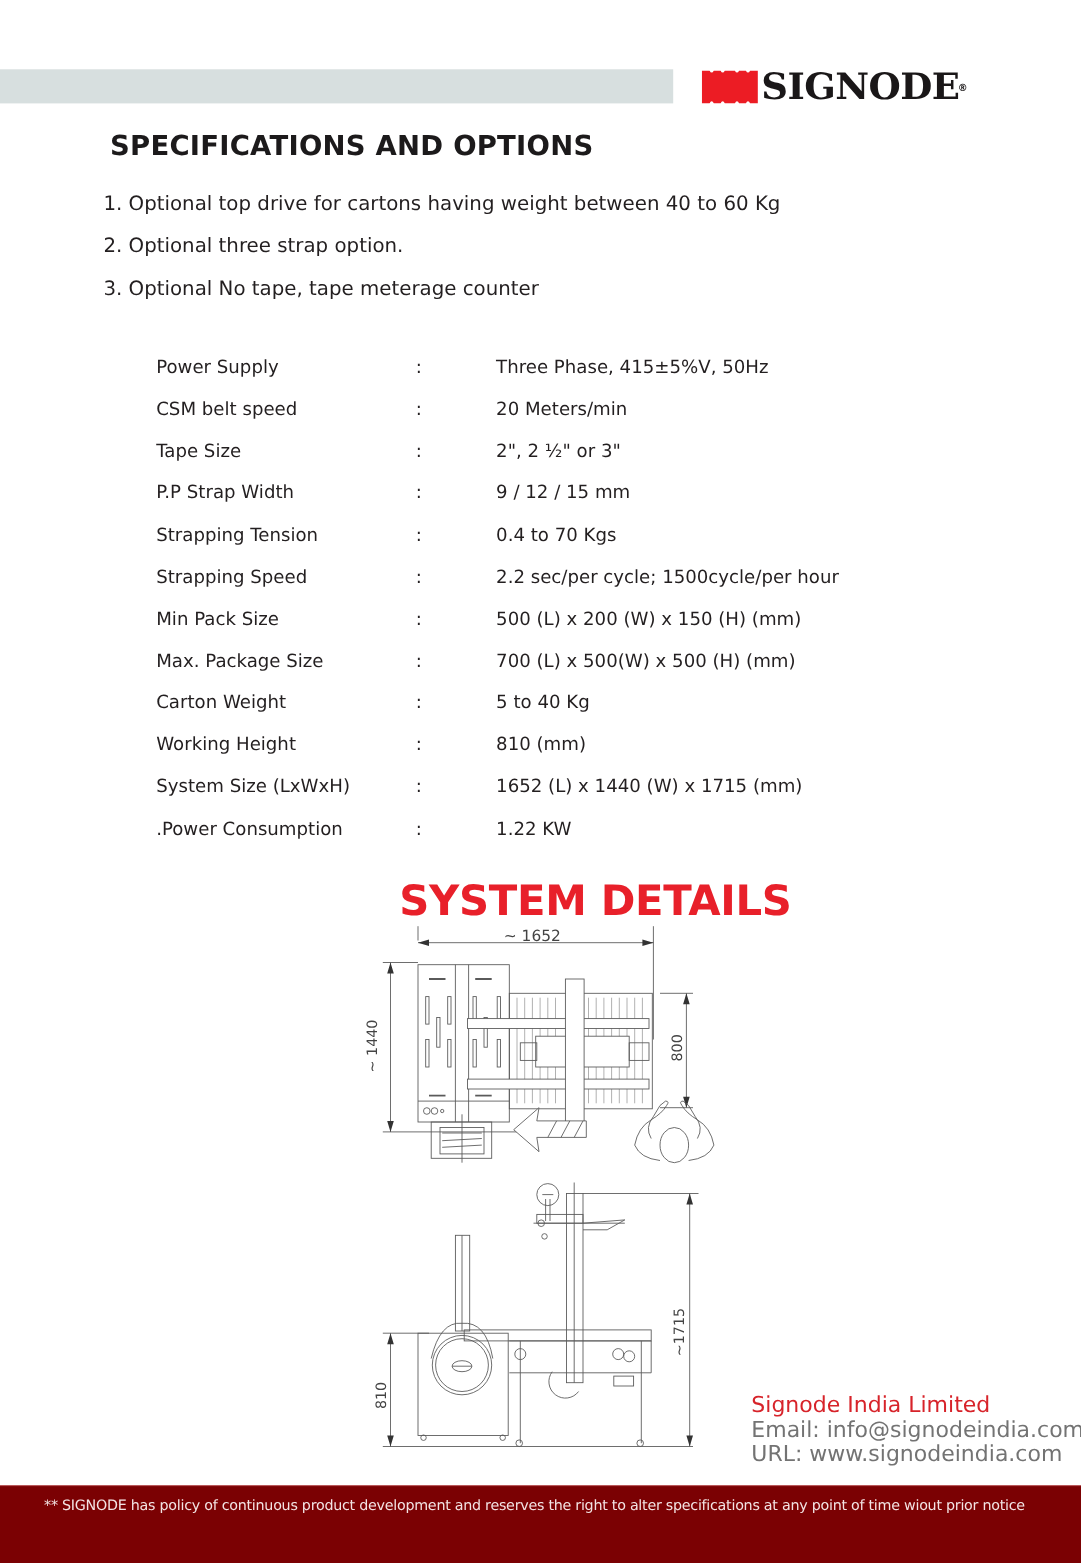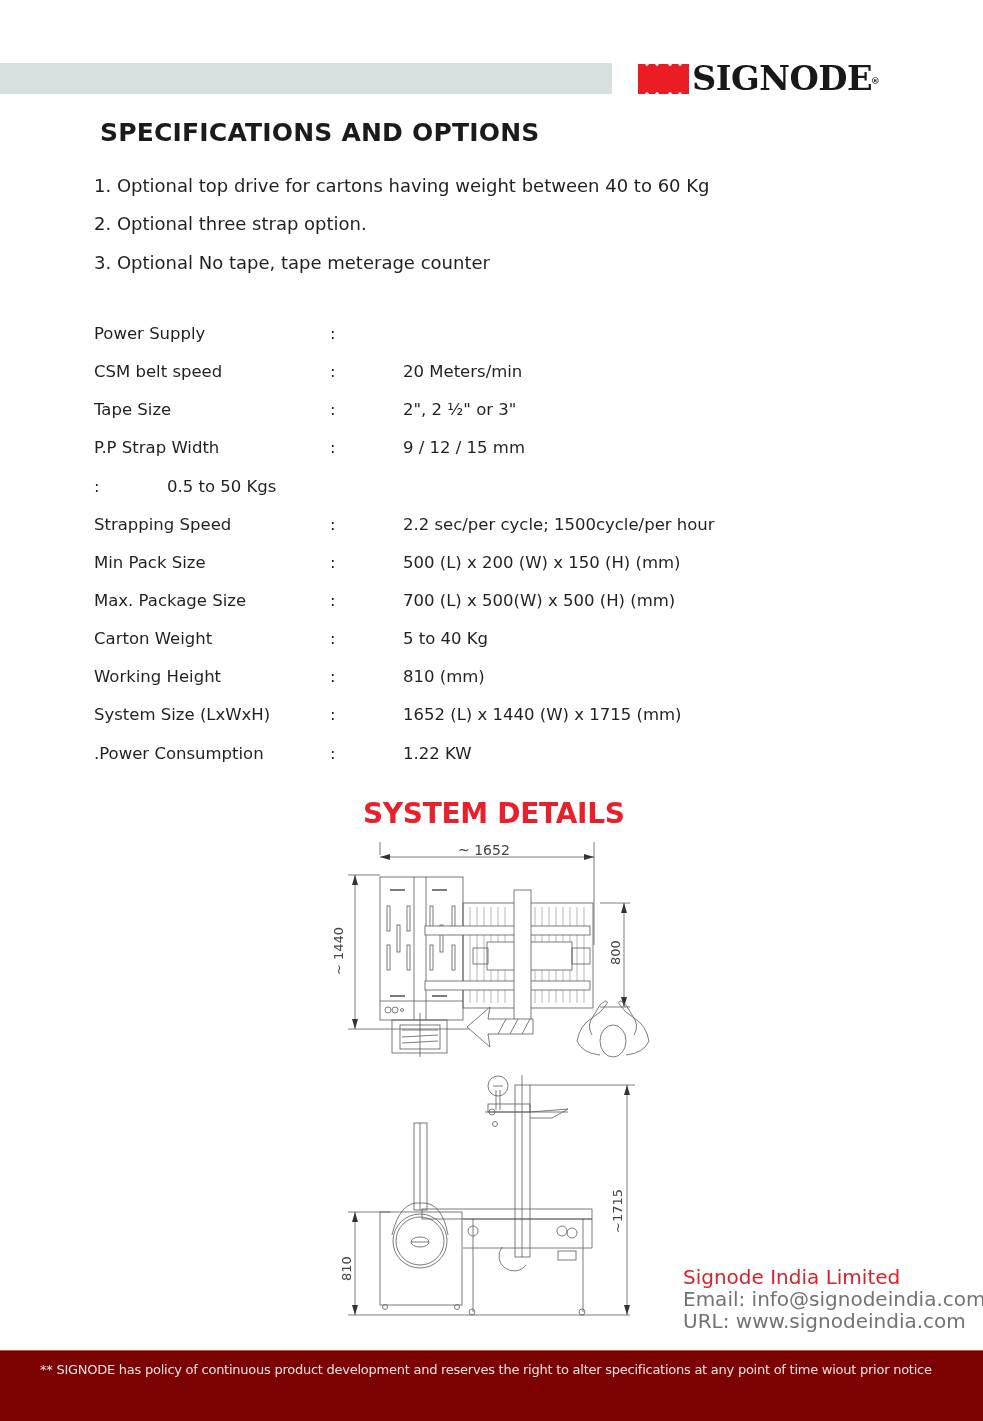--- a/index.html
+++ b/index.html
@@ -13,25 +13,25 @@
   .logo-text { font-family: "DejaVu Serif", "Liberation Serif", serif; font-weight: bold; font-size: 33px; letter-spacing: -0.5px; color: #1a1718; margin-left: 3px; line-height: 36px; transform: scaleX(1.02); transform-origin: left; }
   .logo-reg { font-size: 9px; font-weight: bold; color: #1a1718; margin-left: 2px; margin-top: 4px; }
 
   .section-title { position: absolute; left: 100px; top: 118px; font-family: "DejaVu Sans", sans-serif; font-weight: bold; font-size: 25px; letter-spacing: 0.2px; color: #1c1a1b; }
 
   .options { position: absolute; left: 94px; top: 174px; }
   .option { font-size: 18px; height: 38.3px; line-height: 24px; white-space: nowrap; }
 
   .specs { position: absolute; left: 94px; top: 322px; }
   .spec-row { display: flex; height: 38.15px; line-height: 24px; font-size: 16.5px; white-space: nowrap; }
-  .spec-label { width: 236px; }
+  .spec-label { width: 236px; margin-left: 48px; }
   .spec-sep { width: 73px; }
   .spec-value { }
 
-  .sys-title { position: absolute; left: 363px; top: 797px; font-weight: bold; font-size: 28px; color: #e8202a; letter-spacing: -0.3px; }
+  .sys-title { position: absolute; left: 363px; top: 797px; font-weight: bold; font-size: 38px; color: #e8202a; letter-spacing: -0.3px; }
 
   .drawing { position: absolute; left: 330px; top: 835px; width: 330px; height: 485px; }
 
   .company { position: absolute; left: 683px; top: 1266px; font-size: 20px; line-height: 22px; white-space: nowrap; }
   .company-name { color: #d7232a; }
   .company-line { color: #737373; }
 
   .footer { position: absolute; left: 0; top: 1350px; width: 983px; height: 71px; background: #7b0103; border-top: 1px solid #b8585a; }
   .footer-note { position: absolute; left: 40px; top: 11px; width: 910px; font-size: 13px; color: #f3e3e3; white-space: nowrap; letter-spacing: -0.25px; }
 </style>
@@ -53,39 +53,41 @@
 <div class="options">
   <div class="option">1. Optional top drive for cartons having weight between 40 to 60 Kg</div>
   <div class="option">2. Optional three strap option.</div>
   <div class="option">3. Optional No tape, tape meterage counter</div>
 </div>
 
 <div class="specs">
   <div class="spec-row">
       <span class="spec-label">Power Supply</span>
       <span class="spec-sep">:</span>
+      <span class="spec-value">Three Phase, 415±5%V, 50Hz</span>
     </div>
   <div class="spec-row">
       <span class="spec-label">CSM belt speed</span>
       <span class="spec-sep">:</span>
       <span class="spec-value">20 Meters/min</span>
     </div>
   <div class="spec-row">
       <span class="spec-label">Tape Size</span>
       <span class="spec-sep">:</span>
       <span class="spec-value">2", 2 ½" or 3"</span>
     </div>
   <div class="spec-row">
       <span class="spec-label">P.P Strap Width</span>
       <span class="spec-sep">:</span>
       <span class="spec-value">9 / 12 / 15 mm</span>
     </div>
   <div class="spec-row">
-      <span class="spec-sep">:</span>
-      <span class="spec-value">0.5 to 50 Kgs</span>
+      <span class="spec-label">Strapping Tension</span>
+      <span class="spec-sep">:</span>
+      <span class="spec-value">0.4 to 70 Kgs</span>
     </div>
   <div class="spec-row">
       <span class="spec-label">Strapping Speed</span>
       <span class="spec-sep">:</span>
       <span class="spec-value">2.2 sec/per cycle; 1500cycle/per hour</span>
     </div>
   <div class="spec-row">
       <span class="spec-label">Min Pack Size</span>
       <span class="spec-sep">:</span>
       <span class="spec-value">500 (L) x 200 (W) x 150 (H) (mm)</span>

